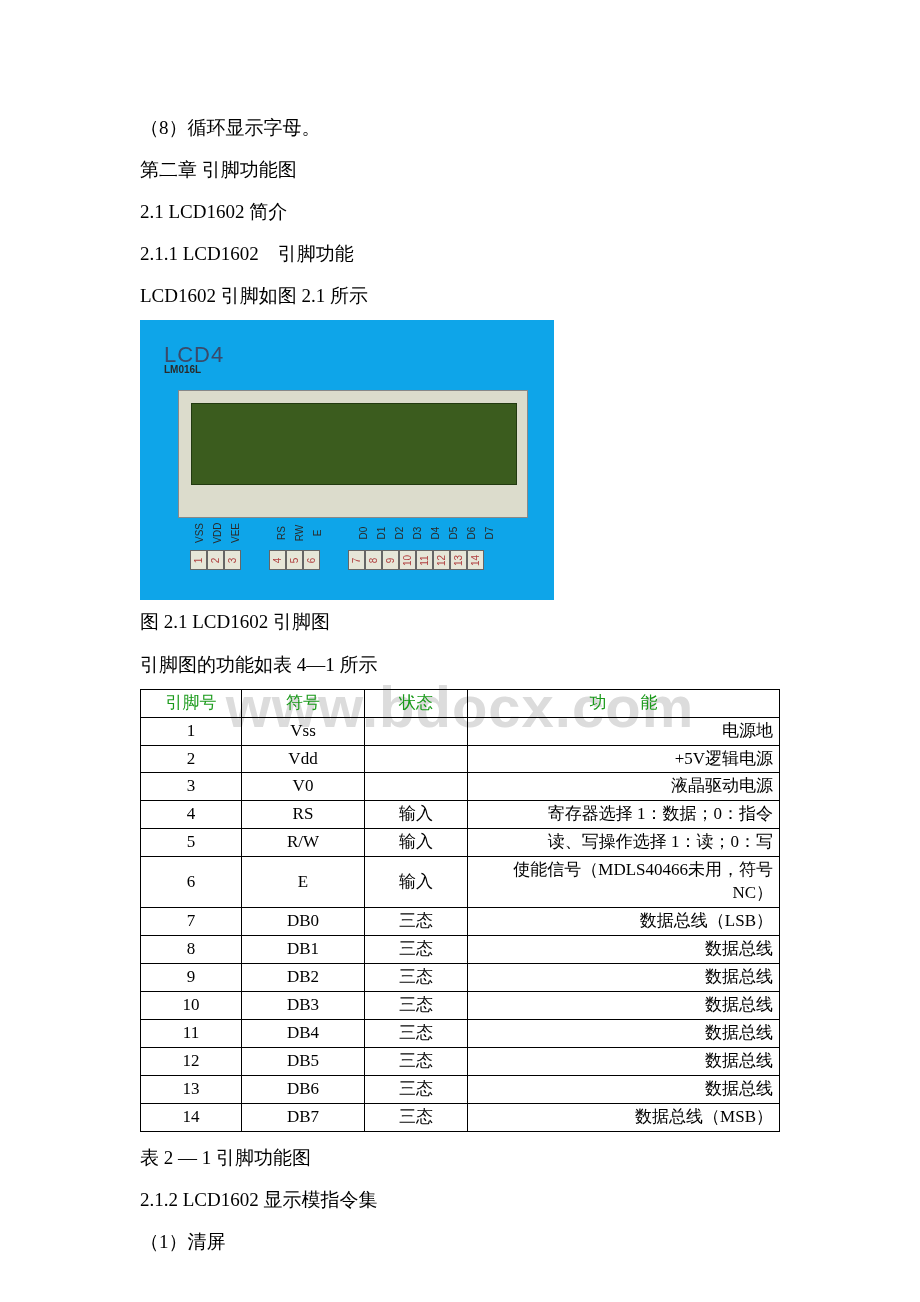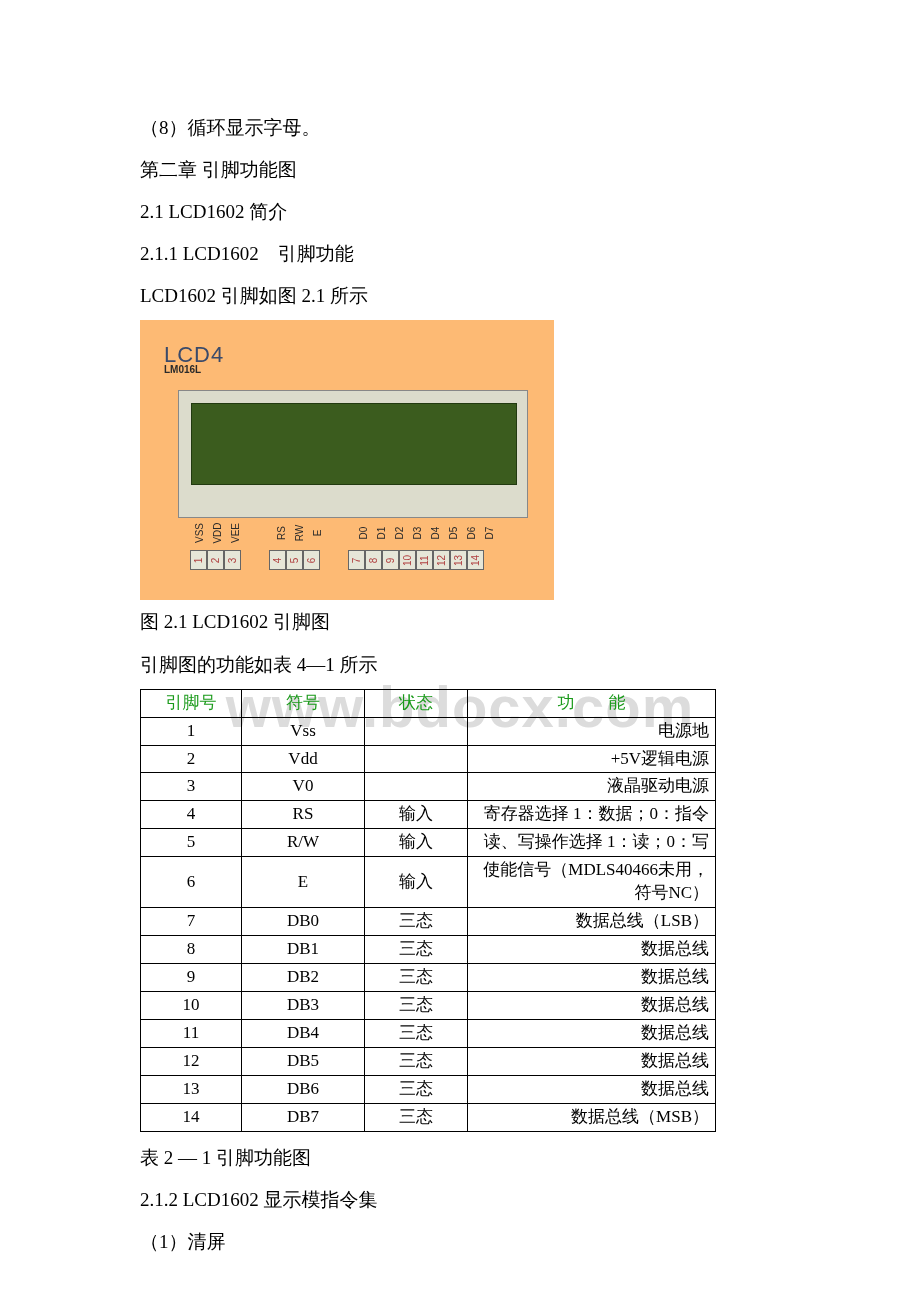--- a/index.html
+++ b/index.html
@@ -29,41 +29,41 @@
     z-index: 0;
     pointer-events: none;
   }
   .content { position: relative; z-index: 1; }
 
   
   .lcd-fig-wrap { margin: 6px 0 4px 0; }
   .lcd-fig {
     width: 414px;
     height: 280px;
-    background: #fdba74;
+    background: #0ea5e9;
     position: relative;
     font-family: Arial, sans-serif;
   }
   .lcd-title { position: absolute; left: 24px; top: 14px; font-size: 22px; color: #3a4a6a; letter-spacing: 1px; }
   .lcd-sub   { position: absolute; left: 24px; top: 40px; font-size: 10px; color: #2a2a2a; font-weight: 700; }
   .lcd-body  { position: absolute; left: 38px; top: 70px; width: 348px; height: 126px; background: #dcdccc; border: 1px solid #888; }
   .lcd-screen{ position: absolute; left: 12px; top: 12px; width: 324px; height: 80px; background: #3b5c1e; border: 1px solid #223a10; }
   .lcd-pins  { position: absolute; left: 50px; top: 200px; display: flex; gap: 0; }
   .pin-group { display: flex; }
   .gap-md { width: 28px; }
   .pin-col { width: 18px; display: flex; flex-direction: column; align-items: center; }
   .pin-label { font-size: 10px; color: #2a2a2a; transform: rotate(-90deg); white-space: nowrap; transform-origin: center; height: 26px; display: flex; align-items: center; }
   .pin-box-row { position: absolute; left: 50px; top: 230px; display: flex; }
   .pin-box { width: 17px; height: 20px; border: 1px solid #666; display: flex; align-items: center; justify-content: center; font-size: 10px; color: #b04040; background: #e6e6d8; box-sizing: border-box; transform: rotate(0); }
   .pin-box span { transform: rotate(-90deg); display: inline-block; }
 
   
   .pin-table {
     border-collapse: collapse;
-    width: 576px;
+    width: 640px;
     margin-top: 6px;
     font-family: "SimSun", serif;
     font-size: 17px;
   }
   .pin-table th, .pin-table td {
     border: 1px solid #000;
     padding: 2px 6px;
     text-align: right;
     line-height: 1.35;
     height: 22px;

